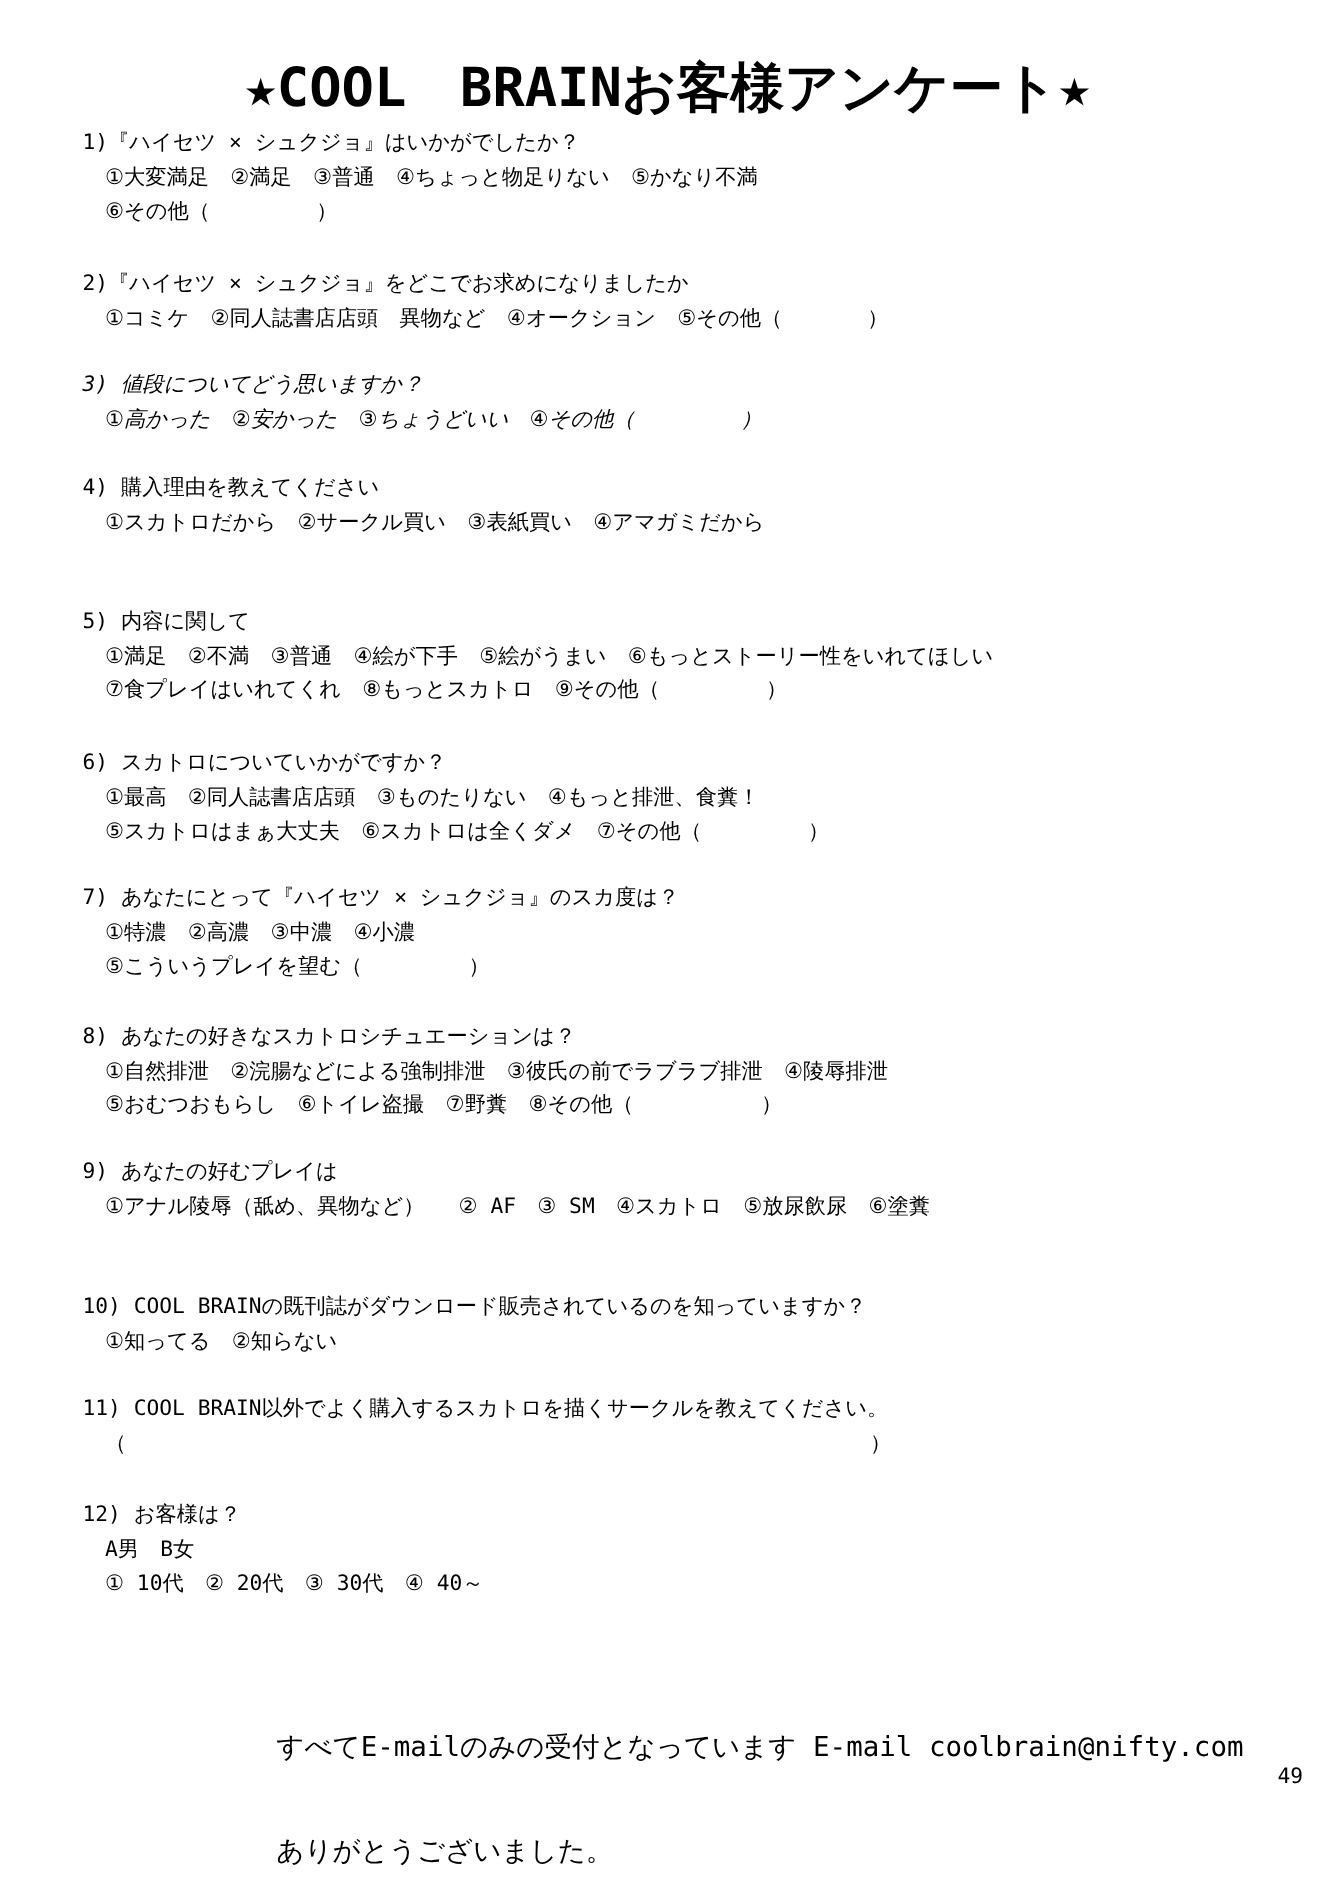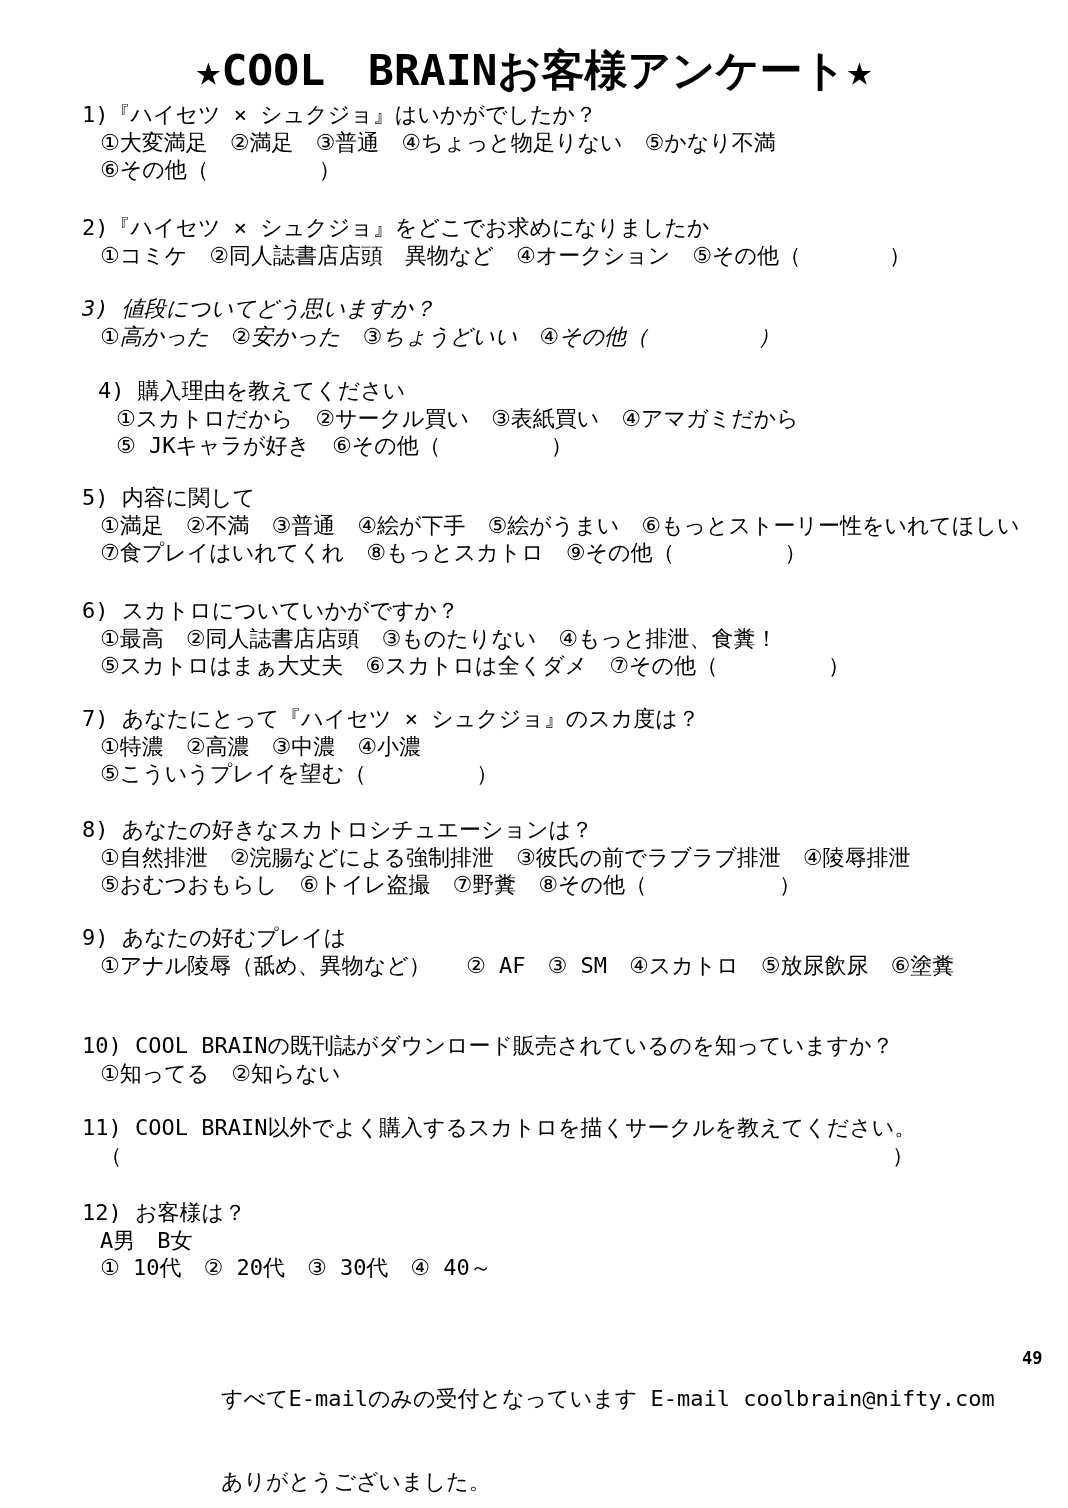--- a/index.html
+++ b/index.html
@@ -9,45 +9,45 @@
     position:relative;overflow:hidden;
     font-family:"DejaVu Sans Mono","DejaVu Sans",sans-serif;
   }
   .page-title{
     position:absolute;top:42px;left:0;width:1068px;
     text-align:center;
     font-size:43px;font-weight:bold;
     white-space:pre;letter-spacing:0px;
   }
   .q-block{
-    position:absolute;left:82px;width:986px;
-    font-size:22px;line-height:27.5px;
+    position:absolute;left:66px;width:986px;
+    font-size:17px;line-height:27.5px;
     white-space:pre;
   }
   .q-title{white-space:pre;}
   .q-line{padding-left:18px;white-space:pre;}
   .footer{
     position:absolute;left:221px;top:1330px;
     font-size:22px;line-height:27.5px;white-space:pre;
   }
   .page-number{
-    position:absolute;left:1022px;top:1348px;
-    font-size:17px;font-weight:bold;
+    position:absolute;left:1022px;top:1411px;
+    font-size:17px;font-weight:normal;
   }
 </style>
 </head>
 <body>
 
 <div class="page-title">★COOL　BRAINお客様アンケート★</div>
 
 <div id="questions">
     <div class="q-block" style="top: 101px;"><div class="q-title">1)『ハイセツ × シュクジョ』はいかがでしたか？</div><div class="q-line">①大変満足　②満足　③普通　④ちょっと物足りない　⑤かなり不満</div><div class="q-line">⑥その他（　　　　　）</div></div>
     <div class="q-block" style="top: 214px;"><div class="q-title">2)『ハイセツ × シュクジョ』をどこでお求めになりましたか</div><div class="q-line">①コミケ　②同人誌書店店頭　異物など　④オークション　⑤その他（　　　　）</div></div>
     <div class="q-block" style="top: 295px; font-style: italic;"><div class="q-title">3) 値段についてどう思いますか？</div><div class="q-line">①高かった　②安かった　③ちょうどいい　④その他（　　　　　）</div></div>
-    <div class="q-block" style="top: 377px; margin-left: 16px;"><div class="q-title">4) 購入理由を教えてください</div><div class="q-line">①スカトロだから　②サークル買い　③表紙買い　④アマガミだから</div><div class="q-line">⑤ JKキャラが好き　⑥その他（　　　　　）</div></div>
+    <div class="q-block" style="top: 377px;"><div class="q-title">4) 購入理由を教えてください</div><div class="q-line">①スカトロだから　②サークル買い　③表紙買い　④アマガミだから</div></div>
     <div class="q-block" style="top: 484px;"><div class="q-title">5) 内容に関して</div><div class="q-line">①満足　②不満　③普通　④絵が下手　⑤絵がうまい　⑥もっとストーリー性をいれてほしい</div><div class="q-line">⑦食プレイはいれてくれ　⑧もっとスカトロ　⑨その他（　　　　　）</div></div>
     <div class="q-block" style="top: 597px;"><div class="q-title">6) スカトロについていかがですか？</div><div class="q-line">①最高　②同人誌書店店頭　③ものたりない　④もっと排泄、食糞！</div><div class="q-line">⑤スカトロはまぁ大丈夫　⑥スカトロは全くダメ　⑦その他（　　　　　）</div></div>
     <div class="q-block" style="top: 705px;"><div class="q-title">7) あなたにとって『ハイセツ × シュクジョ』のスカ度は？</div><div class="q-line">①特濃　②高濃　③中濃　④小濃</div><div class="q-line">⑤こういうプレイを望む（　　　　　）</div></div>
     <div class="q-block" style="top: 816px;"><div class="q-title">8) あなたの好きなスカトロシチュエーションは？</div><div class="q-line">①自然排泄　②浣腸などによる強制排泄　③彼氏の前でラブラブ排泄　④陵辱排泄</div><div class="q-line">⑤おむつおもらし　⑥トイレ盗撮　⑦野糞　⑧その他（　　　　　　）</div></div>
     <div class="q-block" style="top: 924px;"><div class="q-title">9) あなたの好むプレイは</div><div class="q-line">①アナル陵辱（舐め、異物など）　 ② AF　③ SM　④スカトロ　⑤放尿飲尿　⑥塗糞</div></div>
     <div class="q-block" style="top: 1032px;"><div class="q-title">10) COOL BRAINの既刊誌がダウンロード販売されているのを知っていますか？</div><div class="q-line">①知ってる　②知らない</div></div>
     <div class="q-block" style="top: 1114px;"><div class="q-title">11) COOL BRAIN以外でよく購入するスカトロを描くサークルを教えてください。</div><div class="q-line">（　　　　　　　　　　　　　　　　　　　　　　　　　　　　　　　　　　　）</div></div>
     <div class="q-block" style="top: 1199px;"><div class="q-title">12) お客様は？</div><div class="q-line">A男　B女</div><div class="q-line">① 10代　② 20代　③ 30代　④ 40～</div></div>
   </div>
 

